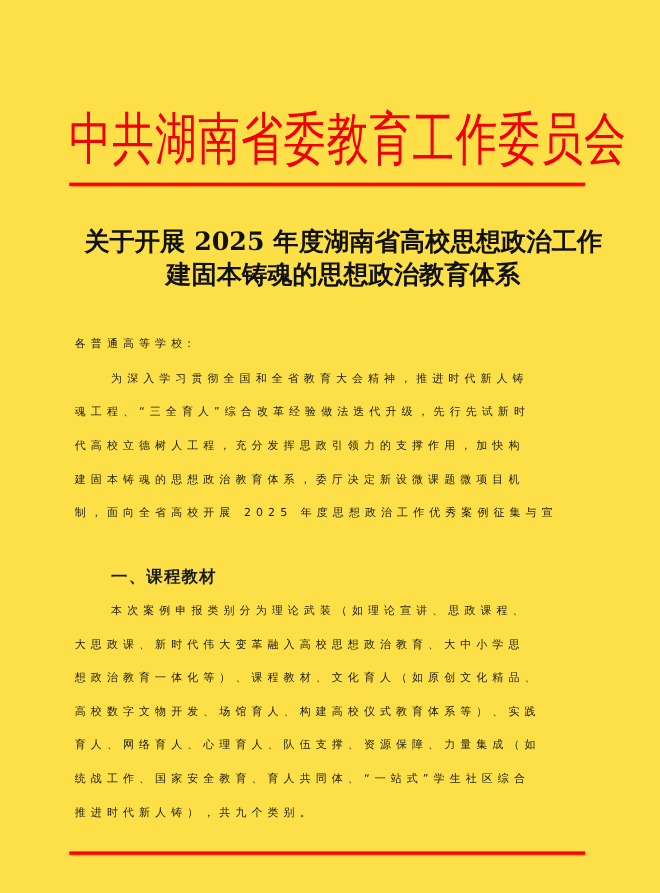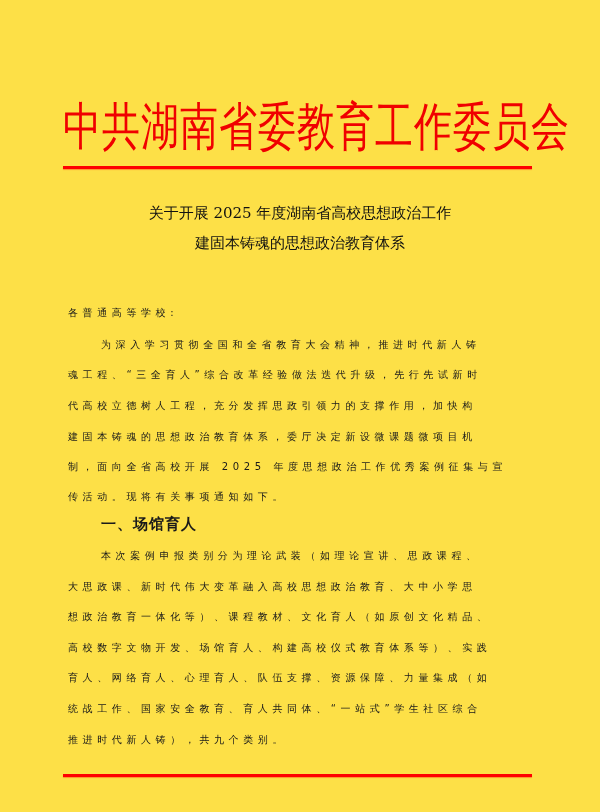--- a/index.html
+++ b/index.html
@@ -43,26 +43,26 @@
     left: 63px;
     width: 469px;
     height: 3px;
     background: #ff0000;
     box-shadow: 0 1px 1px rgba(255,0,0,0.35);
   }
   .rule.top { top: 166px; }
   .rule.bottom { top: 774px; }
   .title {
     position: absolute;
-    left: 40px;
+    left: 52px;
     width: 520px;
     text-align: center;
     font-family: "DejaVu Serif", "Liberation Serif", serif;
-    font-weight: normal;
-    font-size: 15px;
+    font-weight: bold;
+    font-size: 23px;
     color: #111111;
     white-space: nowrap;
   }
   .title.l1 { top: 204px; }
   .title.l2 { top: 234px; }
   .line {
     position: absolute;
     left: 68px;
     width: 464px;
     font-size: 10px;
@@ -95,23 +95,22 @@
   <div class="title l1">关于开展 2025 年度湖南省高校思想政治工作</div>
   <div class="title l2">建固本铸魂的思想政治教育体系</div>
 
   <div class="line" style="top:303px">各普通高等学校:</div>
 
   <div class="line indent" style="top:335px">为深入学习贯彻全国和全省教育大会精神，推进时代新人铸</div>
   <div class="line" style="top:365px">魂工程、“三全育人”综合改革经验做法迭代升级，先行先试新时</div>
   <div class="line" style="top:396px">代高校立德树人工程，充分发挥思政引领力的支撑作用，加快构</div>
   <div class="line" style="top:427px">建固本铸魂的思想政治教育体系，委厅决定新设微课题微项目机</div>
   <div class="line" style="top:457px">制，面向全省高校开展 2025 年度思想政治工作优秀案例征集与宣</div>
-  <div class="line" style="top:487px">传活动。现将有关事项通知如下。</div>
 
-  <div class="heading" style="top:515px">一、场馆育人</div>
+  <div class="heading" style="top:515px">一、课程教材</div>
 
   <div class="line indent" style="top:546px">本次案例申报类别分为理论武装（如理论宣讲、思政课程、</div>
   <div class="line" style="top:577px">大思政课、新时代伟大变革融入高校思想政治教育、大中小学思</div>
   <div class="line" style="top:607px">想政治教育一体化等）、课程教材、文化育人（如原创文化精品、</div>
   <div class="line" style="top:638px">高校数字文物开发、场馆育人、构建高校仪式教育体系等）、实践</div>
   <div class="line" style="top:668px">育人、网络育人、心理育人、队伍支撑、资源保障、力量集成（如</div>
   <div class="line" style="top:699px">统战工作、国家安全教育、育人共同体、“一站式”学生社区综合</div>
   <div class="line" style="top:730px">推进时代新人铸），共九个类别。</div>
 
   <div class="rule bottom"></div>

